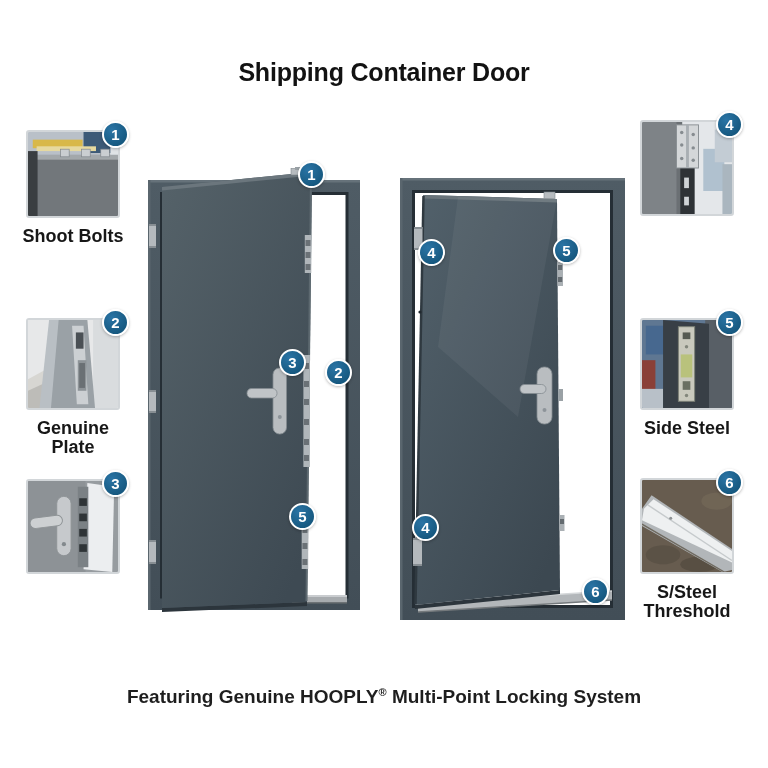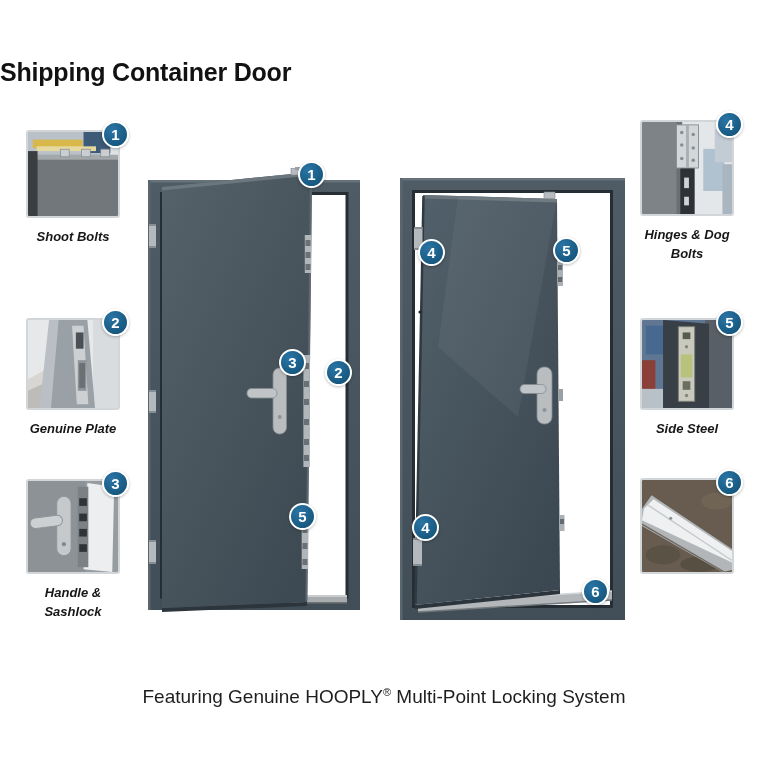--- a/index.html
+++ b/index.html
@@ -5,26 +5,26 @@
   html,body{margin:0;padding:0;}
   body{
     width:768px;height:768px;position:relative;overflow:hidden;
     background:#ffffff;
     font-family:"Liberation Sans", sans-serif;
     color:#191919;
   }
   .stage{position:absolute;inset:0;}
   .page-title{
     position:absolute;left:0;top:58px;width:768px;margin:0;
-    text-align:left;font-size:25px;font-weight:bold;color:#121212;
+    text-align:center;font-size:25px;font-weight:bold;color:#121212;
     letter-spacing:-0.2px;
   }
   .footer-line{
     position:absolute;left:0;top:686px;width:768px;
-    text-align:center;font-size:19px;font-weight:400;color:#1e1e1e;
+    text-align:center;font-size:19px;font-weight:700;color:#1e1e1e;
   }
   .footer-line .reg{font-size:11px;vertical-align:super;line-height:0;}
 
   
   .badge{
     position:absolute;width:27px;height:27px;border-radius:50%;
     background:radial-gradient(circle at 35% 30%, #2a74a5, #16587f 75%);
     border:2px solid #ffffff;box-sizing:border-box;
     color:#ffffff;font-weight:bold;font-size:15px;
     display:flex;align-items:center;justify-content:center;
@@ -35,21 +35,21 @@
   
   .feature-card{position:absolute;width:94px;text-align:center;}
   .thumb{
     position:relative;width:94px;box-sizing:border-box;
     border:2px solid #d2d6d9;border-radius:3px;background:#e9eaeb;
   }
   .thumb svg{display:block;width:100%;height:100%;border-radius:1px;}
   .thumb .badge{top:-11px;right:-11px;}
   .feature-label{
     margin-top:9px;margin-left:-6px;width:106px;
-    font-size:13px;font-weight:bold;line-height:19px;color:#171717;font-style:italic;
+    font-size:18px;font-weight:bold;line-height:19px;color:#171717;
   }
 
   .door-svg{position:absolute;}
 </style>
 </head>
 <body>
 
 <div class="stage">
 
   <h1 class="page-title">Shipping Container Door</h1>
@@ -105,21 +105,20 @@
         <rect x="53.5" y="50" width="8" height="8" fill="#2f3437"></rect>
         <rect x="53.5" y="66" width="8" height="8" fill="#2f3437"></rect>
         <rect x="30" y="16" width="15" height="62" rx="7.5" fill="#c6c9cc" stroke="#8e9396" stroke-width="1"></rect>
         <g transform="rotate(-7 20 42)">
           <rect x="2" y="37" width="34" height="11" rx="5.5" fill="#cdd0d2" stroke="#8e9396" stroke-width="1"></rect>
         </g>
         <circle cx="37.5" cy="66" r="2.2" fill="#83898d"></circle>
       </svg>
       <div class="badge">3</div>
     </div>
-    <div class="feature-label">Handle &amp; Sashlock</div>
   </div>
 
   <div class="feature-card" style="left:640px;top:120px;">
     <div class="thumb" style="height:96px;">
       <svg viewBox="0 0 94 96" preserveAspectRatio="none">
         <rect x="0" y="0" width="94" height="96" fill="#e4e7ea"></rect>
         <rect x="64" y="28" width="22" height="44" fill="#9fb4c6" opacity="0.75"></rect>
         <rect x="76" y="8" width="18" height="34" fill="#c3ccd4"></rect>
         <rect x="84" y="44" width="10" height="52" fill="#aab6bf"></rect>
         <rect x="0" y="0" width="40" height="96" fill="#7e8387"></rect>
@@ -131,21 +130,20 @@
         <rect x="46" y="3" width="3" height="45" fill="#a9afb3"></rect>
         <circle cx="41.5" cy="11" r="1.8" fill="#868c90"></circle>
         <circle cx="53.5" cy="13" r="1.8" fill="#868c90"></circle>
         <circle cx="41.5" cy="24" r="1.8" fill="#868c90"></circle>
         <circle cx="53.5" cy="27" r="1.8" fill="#868c90"></circle>
         <circle cx="41.5" cy="38" r="1.8" fill="#868c90"></circle>
         <circle cx="53.5" cy="40" r="1.8" fill="#868c90"></circle>
       </svg>
       <div class="badge">4</div>
     </div>
-    <div class="feature-label">Hinges &amp; Dog Bolts</div>
   </div>
 
   <div class="feature-card" style="left:640px;top:318px;">
     <div class="thumb" style="height:92px;">
       <svg viewBox="0 0 94 92" preserveAspectRatio="none">
         <rect x="0" y="0" width="94" height="92" fill="#5f7792"></rect>
         <rect x="4" y="6" width="20" height="30" fill="#47688f"></rect>
         <rect x="0" y="42" width="14" height="32" fill="#8a4038"></rect>
         <rect x="0" y="72" width="22" height="20" fill="#b8c0c8"></rect>
         <rect x="66" y="0" width="28" height="92" fill="#585f66"></rect>
@@ -170,20 +168,21 @@
         <ellipse cx="78" cy="22" rx="16" ry="9" fill="#776a5a" opacity="0.6"></ellipse>
         <ellipse cx="60" cy="88" rx="20" ry="8" fill="#4e463c" opacity="0.6"></ellipse>
         <polygon points="0,30 10,16 94,72 94,94 84,96 0,48" fill="#b2b6b9"></polygon>
         <polygon points="2,30 12,20 94,74 94,86 0,42" fill="#eef0f1"></polygon>
         <line x1="6" y1="26" x2="94" y2="84" stroke="#c6cacc" stroke-width="1.5"></line>
         <line x1="0" y1="46" x2="86" y2="96" stroke="#6f6a60" stroke-width="1.5"></line>
         <circle cx="30" cy="40" r="1.6" fill="#8d9194"></circle>
       </svg>
       <div class="badge">6</div>
     </div>
+    <div class="feature-label">S/Steel Threshold</div>
   </div>
 
   <svg class="door-svg" style="left:145px;top:167px;" width="218" height="448" viewBox="0 0 218 448">
     <defs>
       <linearGradient id="fgL" x1="0" y1="0" x2="0" y2="1">
         <stop offset="0" stop-color="#4f5c65"></stop>
           <stop offset="1" stop-color="#424e57"></stop>
       </linearGradient>
       <linearGradient id="pgL" x1="0" y1="0" x2="0.8" y2="1">
         <stop offset="0" stop-color="#556269"></stop>

